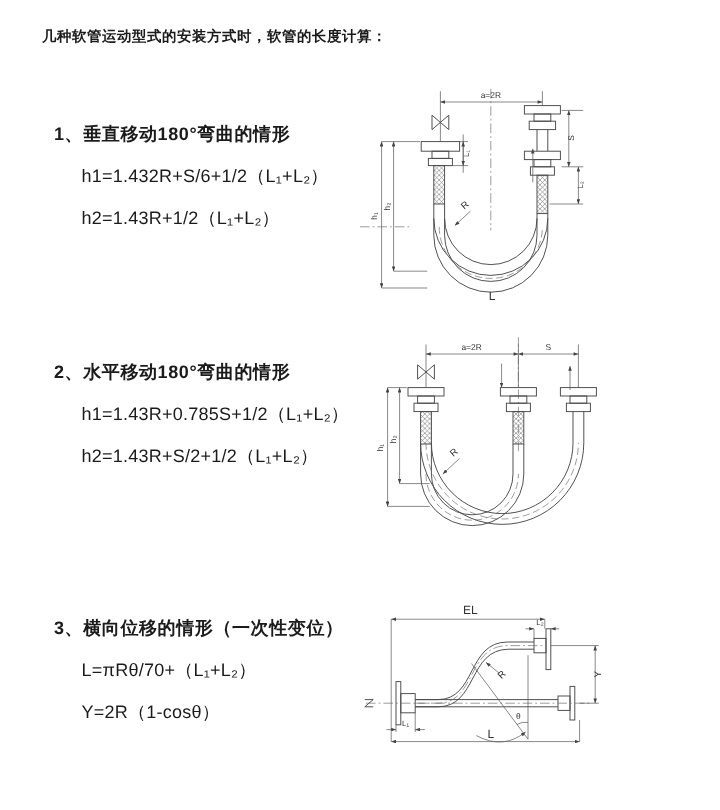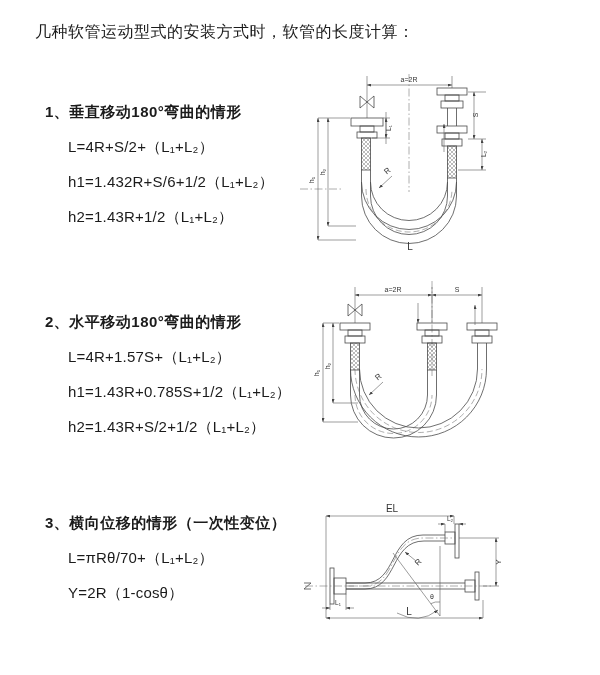--- a/index.html
+++ b/index.html
@@ -1,18 +1,18 @@
 <!DOCTYPE html>
 <html><head>
 <meta charset="utf-8">
 <style>
   html,body{margin:0;padding:0;}
   body{width:600px;height:675px;background:#ffffff;position:relative;overflow:hidden;
        font-family:"Liberation Sans","DejaVu Sans",sans-serif;color:#1b1b1b;}
-  .title{position:absolute;left:35px;top:22px;font-size:16px;font-weight:400;letter-spacing:.5px;}
+  .title{position:absolute;left:35px;top:22px;font-size:12px;font-weight:700;letter-spacing:.5px;}
   .section{position:absolute;left:45px;}
   .sec-heading{font-size:15px;font-weight:600;letter-spacing:.5px;}
   .formula{font-size:15px;font-weight:400;margin-top:16px;padding-left:23px;letter-spacing:.2px;}
   svg{position:absolute;}
   svg text{font-family:"Liberation Sans","DejaVu Sans",sans-serif;fill:#333;}
   .lab{font-size:7px;}
   .lab-s{font-size:6.5px;}
   .lab-m{font-size:8px;}
   .lab-b{font-size:10px;}
   .dwg{stroke:#4a4a4a;fill:none;stroke-width:.8;}
@@ -21,28 +21,26 @@
   .hc{stroke:#6a6a6a;fill:none;stroke-width:.55;stroke-dasharray:6 3;}
   .braid{stroke:#4a4a4a;stroke-width:.8;}
 </style>
 </head>
 <body>
 
 <div class="title">几种软管运动型式的安装方式时，软管的长度计算：</div>
 
 <div class="section" style="top:103px;">
   <div class="sec-heading">1、垂直移动180°弯曲的情形</div>
-  <div class="formula">L=4R+S/2+（L₁+L₂）</div>
   <div class="formula">h1=1.432R+S/6+1/2（L₁+L₂）</div>
   <div class="formula">h2=1.43R+1/2（L₁+L₂）</div>
 </div>
 
-<div class="section" style="top:313px;">
+<div class="section" style="top:301px;">
   <div class="sec-heading">2、水平移动180°弯曲的情形</div>
-  <div class="formula">L=4R+1.57S+（L₁+L₂）</div>
   <div class="formula">h1=1.43R+0.785S+1/2（L₁+L₂）</div>
   <div class="formula">h2=1.43R+S/2+1/2（L₁+L₂）</div>
 </div>
 
 <div class="section" style="top:514px;">
   <div class="sec-heading">3、横向位移的情形（一次性变位）</div>
   <div class="formula">L=πRθ/70+（L₁+L₂）</div>
   <div class="formula">Y=2R（1-cosθ）</div>
 </div>
 

